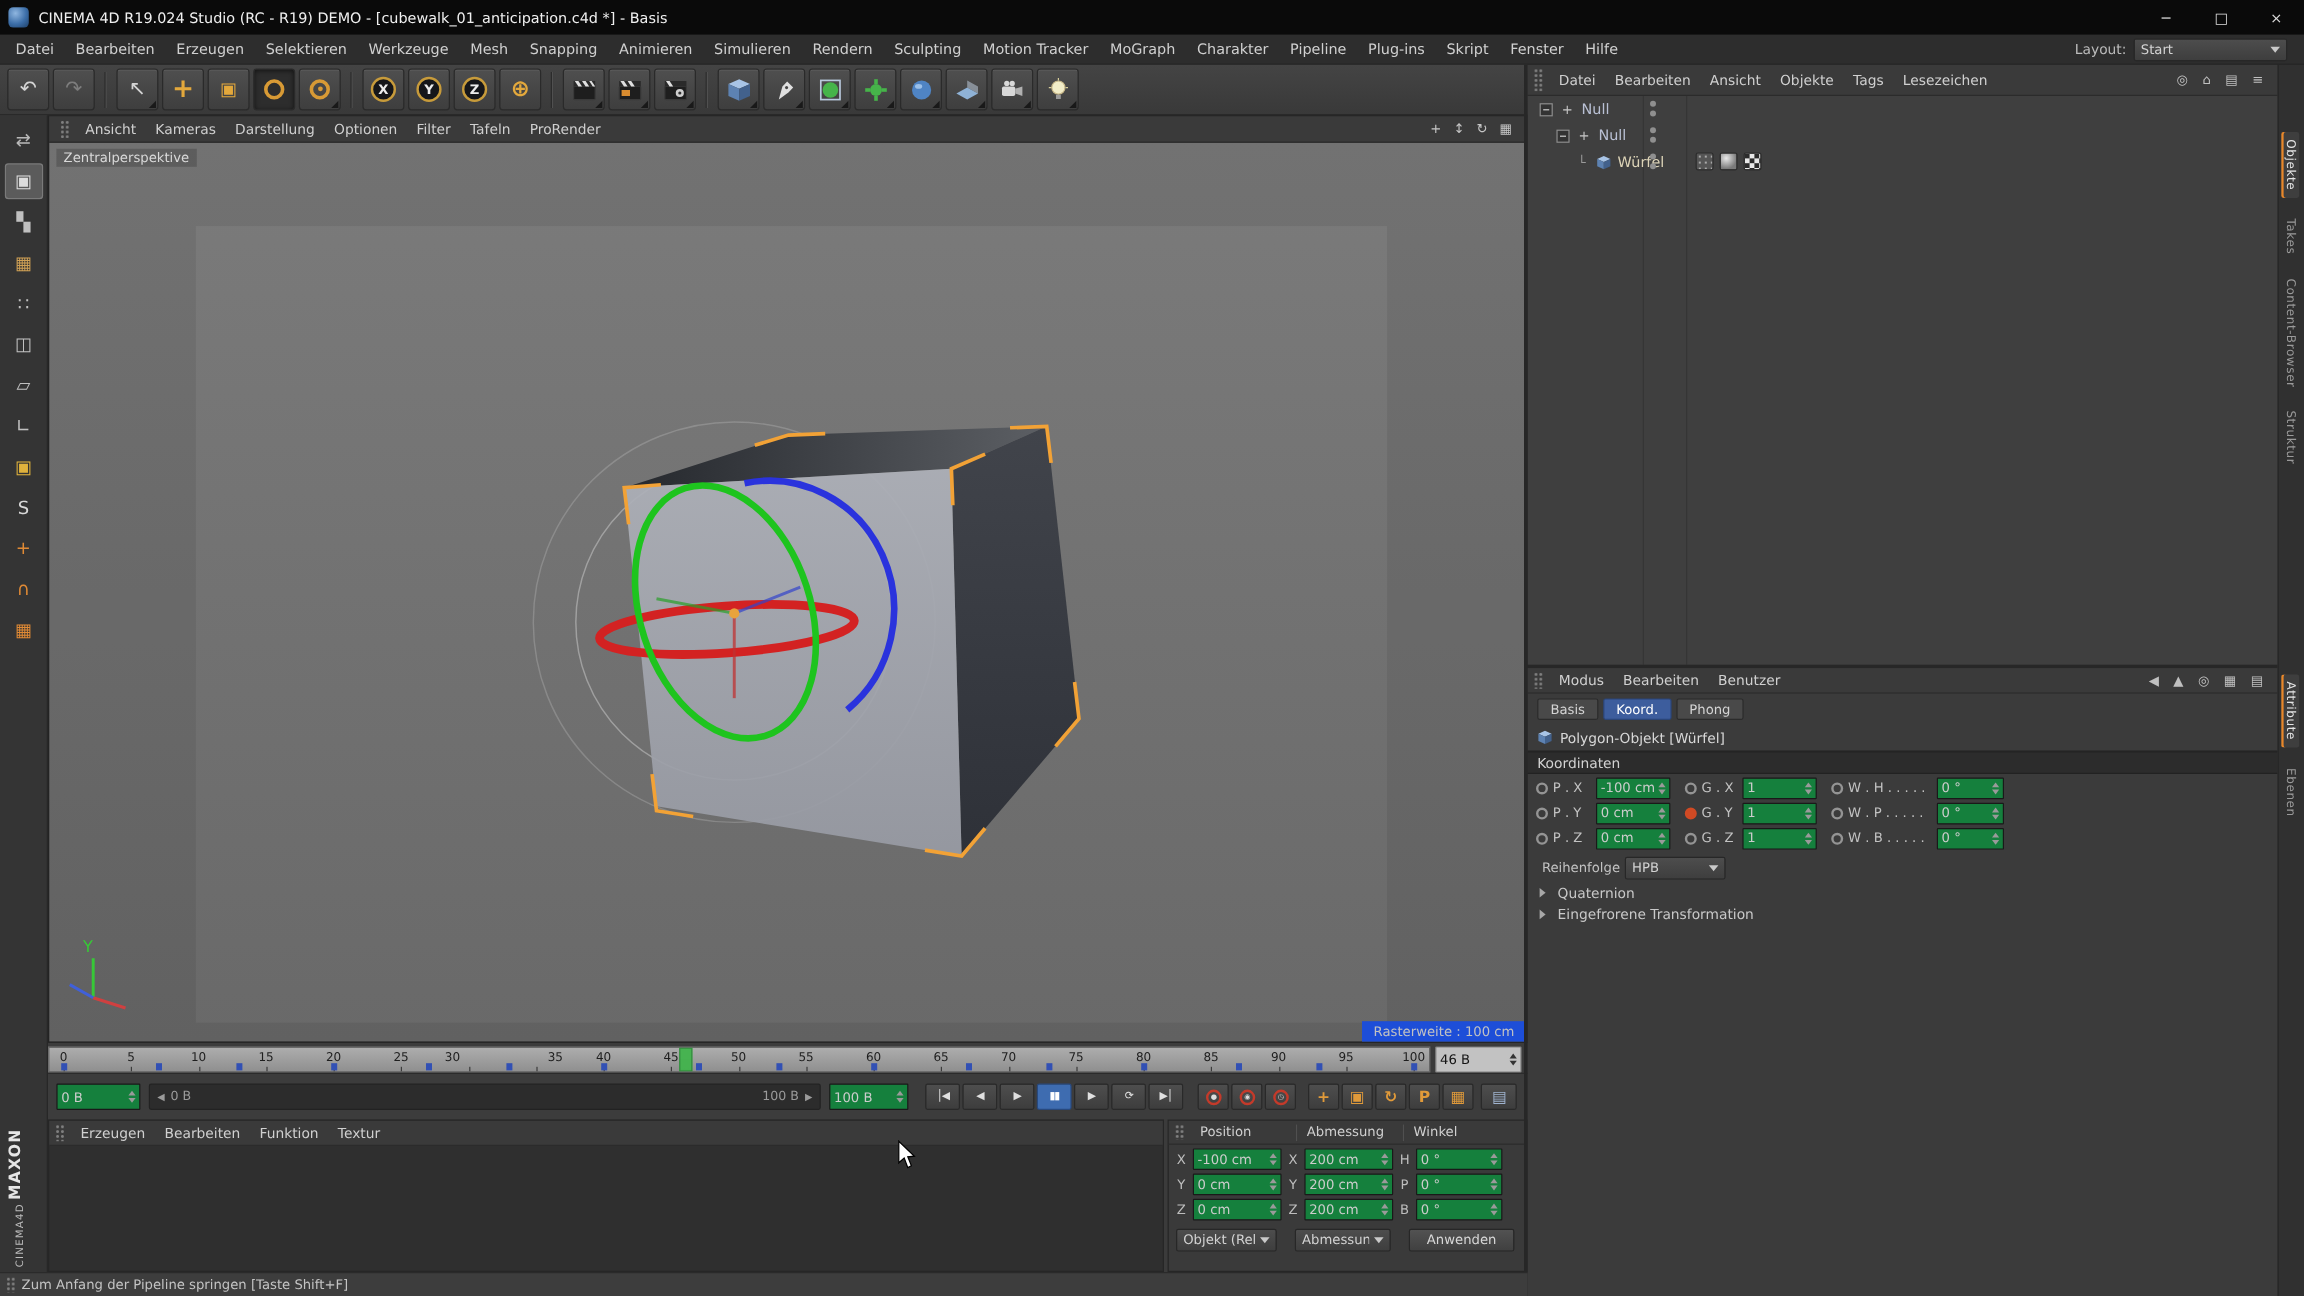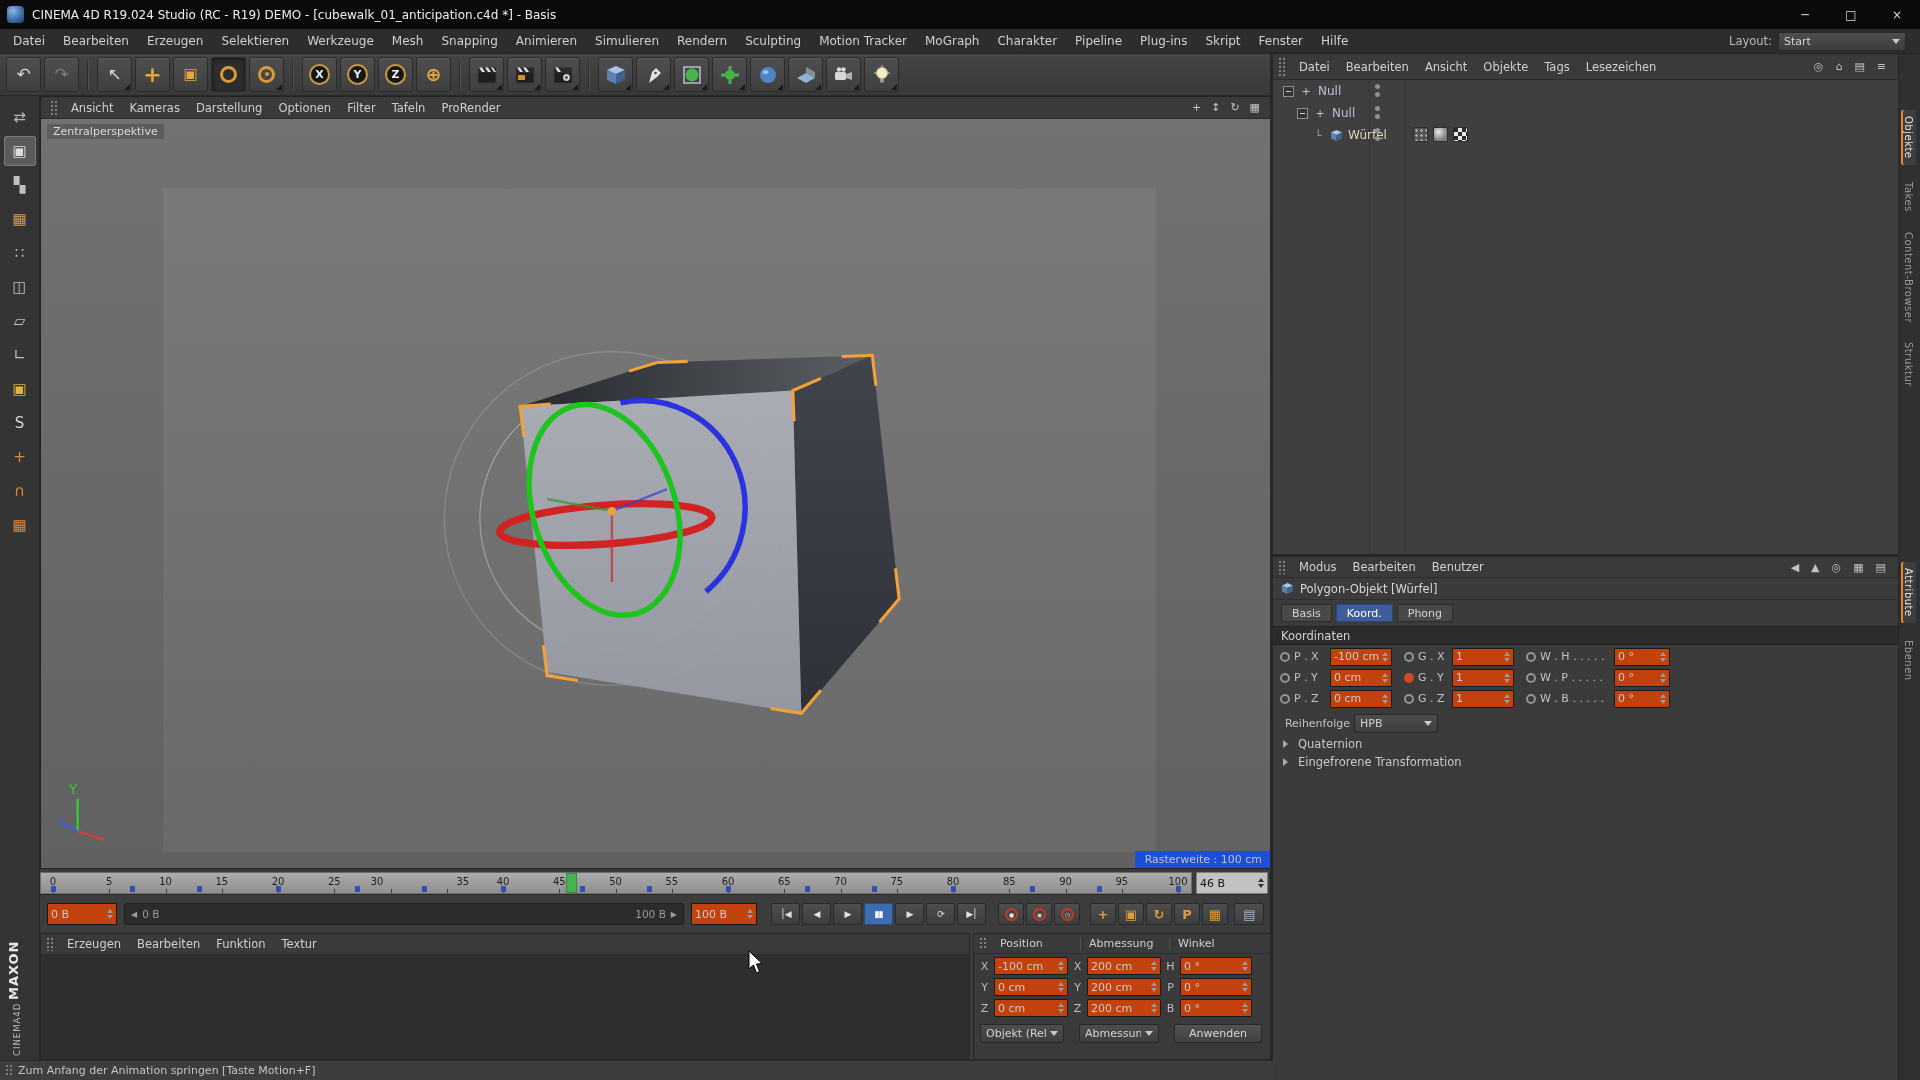--- a/index.html
+++ b/index.html
@@ -42,21 +42,21 @@
   .vert{writing-mode:vertical-rl;transform:rotate(180deg);text-align:center}
 
   
   .vp-menu{display:flex;align-items:center;height:22px;background:#3a3a3a;border-bottom:1px solid #2a2a2a;padding:0 4px}
   .vmi{padding:2px 8px;font-size:11.5px;color:#cfcfcf}
   .vicons{margin-left:auto;display:flex;gap:10px;padding-right:8px;font-size:11px;color:#c6c6c6}
   .cam-label{position:absolute;left:6px;top:27px;font-size:11px;color:#d9d9d9;background:rgba(30,30,30,.25);padding:1px 6px}
   .grid-label{position:absolute;right:0;bottom:0;font-size:11px;color:#c2c2c2;background:#1d4ed8;padding:2px 10px}
 
   
-  .fld{display:flex;align-items:center;height:18px;background:#c2410c;border:1px solid #191919;border-radius:1px;
+  .fld{display:flex;align-items:center;height:18px;background:#15803d;border:1px solid #191919;border-radius:1px;
     font-size:11px;color:#cccccc;padding:0 3px}
   .fld .val{flex:1;white-space:nowrap;overflow:hidden}
   .fld.light{background:#c2c2c2;color:#141414;border-color:#7e7e7e}
   .spin{display:flex;flex-direction:column;gap:2px;margin-left:2px}
   .spin .up{width:0;height:0;border:3px solid transparent;border-bottom:4px solid #9a9a9a}
   .spin .dn{width:0;height:0;border:3px solid transparent;border-top:4px solid #9a9a9a}
   .fld.light .spin .up{border-bottom-color:#333}
   .fld.light .spin .dn{border-top-color:#333}
   .dd{display:flex;align-items:center;height:19px;background:linear-gradient(#4d4d4d,#3e3e3e);border:1px solid #272727;
     border-radius:2px;font-size:11px;color:#d2d2d2;padding:0 5px}
@@ -703,32 +703,32 @@
       <span class="mitem">Bearbeiten</span>
       <span class="mitem">Benutzer</span>
       <span style="margin-left:auto;display:flex;gap:4px;padding-right:8px">
         <span class="hicon">◀</span>
         <span class="hicon">▲</span>
         <span class="hicon">◎</span>
         <span class="hicon">▦</span>
         <span class="hicon">▤</span>
       </span>
     </div>
+    <div style="display:flex;gap:4px;margin:4px 8px">
+      <span class="tab">Basis</span>
+      <span class="tab active">Koord.</span>
+      <span class="tab">Phong</span>
+    </div>
     <div style="display:flex;align-items:center;height:22px;padding-left:8px;gap:6px;border-bottom:1px solid #2e2e2e">
       <svg width="13" height="13">
           <polygon points="6.5,1 12,3.5 6.5,6 1,3.5" fill="#a8c4e6"></polygon>
           <polygon points="1,3.5 6.5,6 6.5,12 1,9.5" fill="#5d82b2"></polygon>
           <polygon points="12,3.5 6.5,6 6.5,12 12,9.5" fill="#42618c"></polygon>
         </svg>
       <span style="font-size:11.5px;color:#d8d8d8">Polygon-Objekt [Würfel]</span>
-    </div>
-    <div style="display:flex;gap:4px;margin:4px 8px">
-      <span class="tab">Basis</span>
-      <span class="tab active">Koord.</span>
-      <span class="tab">Phong</span>
     </div>
     <div class="sech">Koordinaten</div>
 
     <div class="arow">
       <span class="ring"></span>
       <span class="albl" style="width:32px">P . X</span>
       <span class="fld" style="width:62px">
           <span class="val">-100 cm</span>
           <span class="spin">
             <i class="up"></i>
@@ -836,19 +836,19 @@
     <div class="vtab active" style="top:56px">Objekte</div>
     <div class="vtab" style="top:122px">Takes</div>
     <div class="vtab" style="top:172px">Content-Browser</div>
     <div class="vtab" style="top:282px">Struktur</div>
     <div class="vtab active" style="top:508px">Attribute</div>
     <div class="vtab" style="top:580px">Ebenen</div>
   </div>
 
   <div class="abs statusbar" style="left:0;top:1060px;width:1273px;height:20px">
     <span class="grip"></span>
-    <span>Zum Anfang der Animation springen [Taste Motion+F]</span>
+    <span>Zum Anfang der Pipeline springen [Taste Shift+F]</span>
   </div>
 
   <svg class="abs" style="left:748px;top:950px;z-index:50" width="18" height="26">
     <path d="M1 1 L1 19 L5.5 15 L8.5 23 L11.5 21.5 L8.5 14 L14 13.5 Z" fill="#fff" stroke="#000" stroke-width="1"></path>
   </svg>
 </div>
 
 </body></html>

